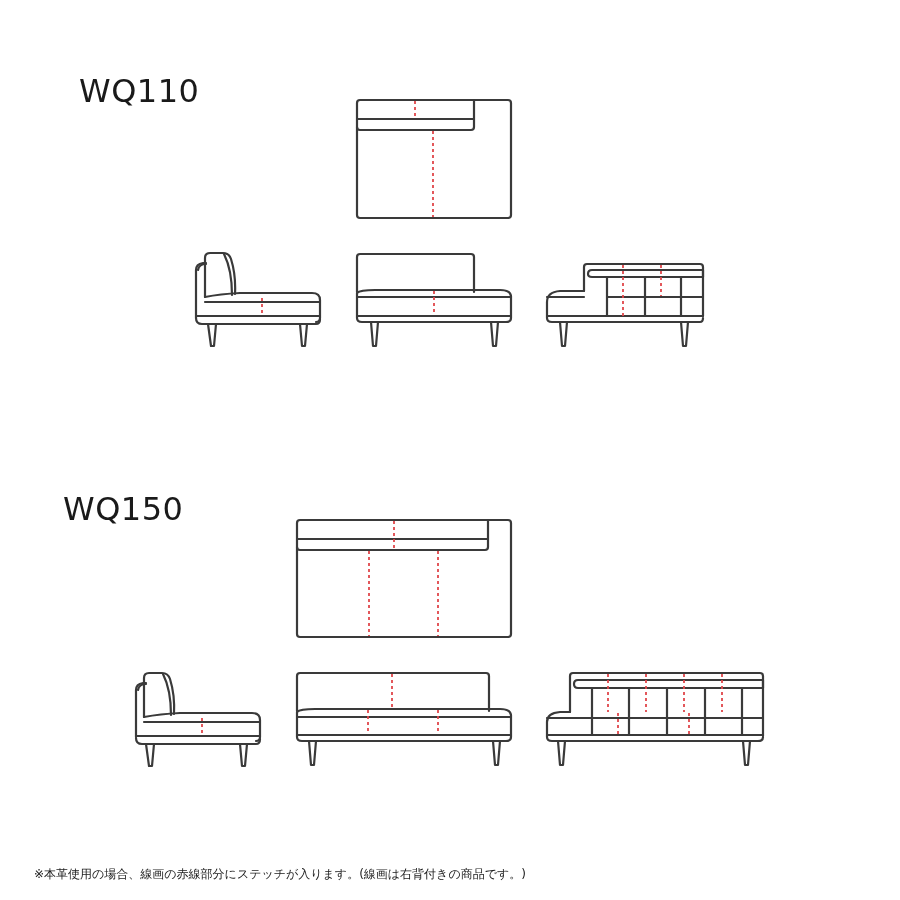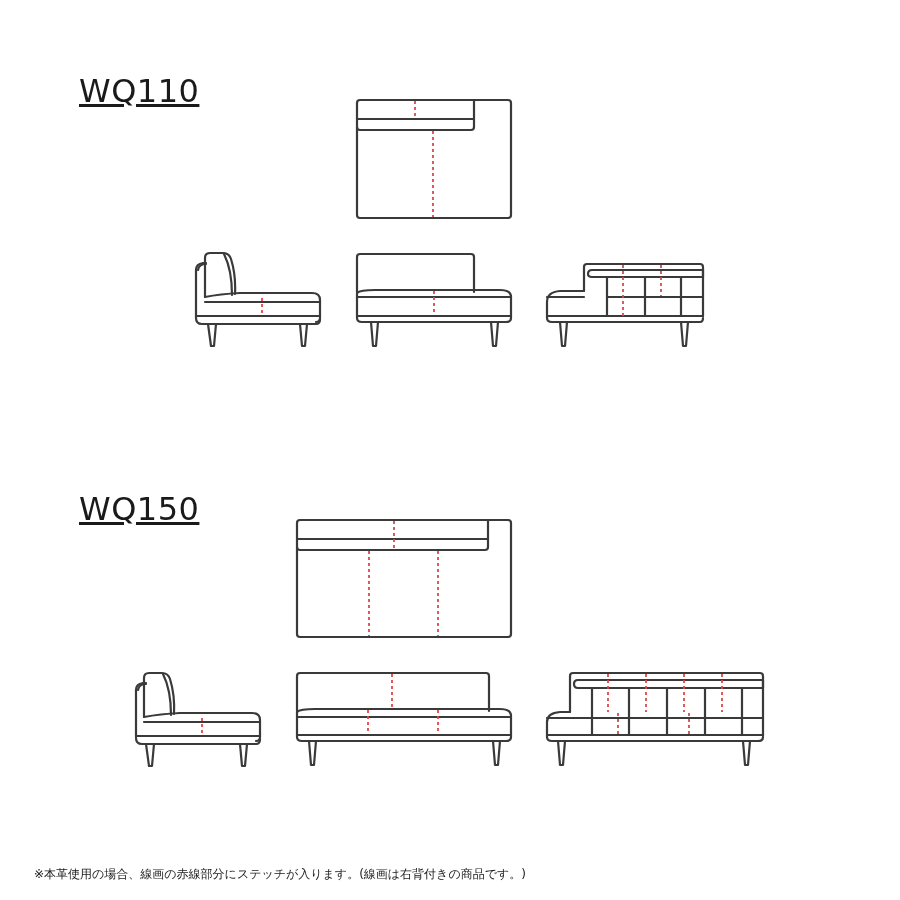--- a/index.html
+++ b/index.html
@@ -1,20 +1,20 @@
 <!DOCTYPE html>
 <html><head>
 <meta charset="utf-8">
 <style>
   html, body { margin: 0; padding: 0; background: #ffffff; }
   body { width: 900px; height: 900px; position: relative; overflow: hidden;
          font-family: "DejaVu Sans", "Liberation Sans", sans-serif; }
-  .model-label { position: absolute; font-size: 32px; color: #1a1a1a; letter-spacing: 0.5px; font-weight: normal; text-decoration: underline; }
+  .model-label { position: absolute; font-size: 32px; color: #1a1a1a; letter-spacing: 0.5px; font-weight: normal; }
   #label-wq110 { left: 79px; top: 72px; }
-  #label-wq150 { left: 79px; top: 490px; }
+  #label-wq150 { left: 63px; top: 490px; }
   svg.drawings { position: absolute; left: 0; top: 0; }
   .ln { fill: none; stroke: #3a3a3a; stroke-width: 2.2; stroke-linejoin: round; stroke-linecap: round; }
   .st { fill: none; stroke: #e0464a; stroke-width: 1.8; stroke-dasharray: 3 3; }
   .note { position: absolute; left: 34px; top: 866px; font-size: 12px; color: #1a1a1a; white-space: nowrap; }
 </style>
 </head>
 <body>
 
 <div class="model-label" id="label-wq110">WQ110</div>
 <div class="model-label" id="label-wq150">WQ150</div>

